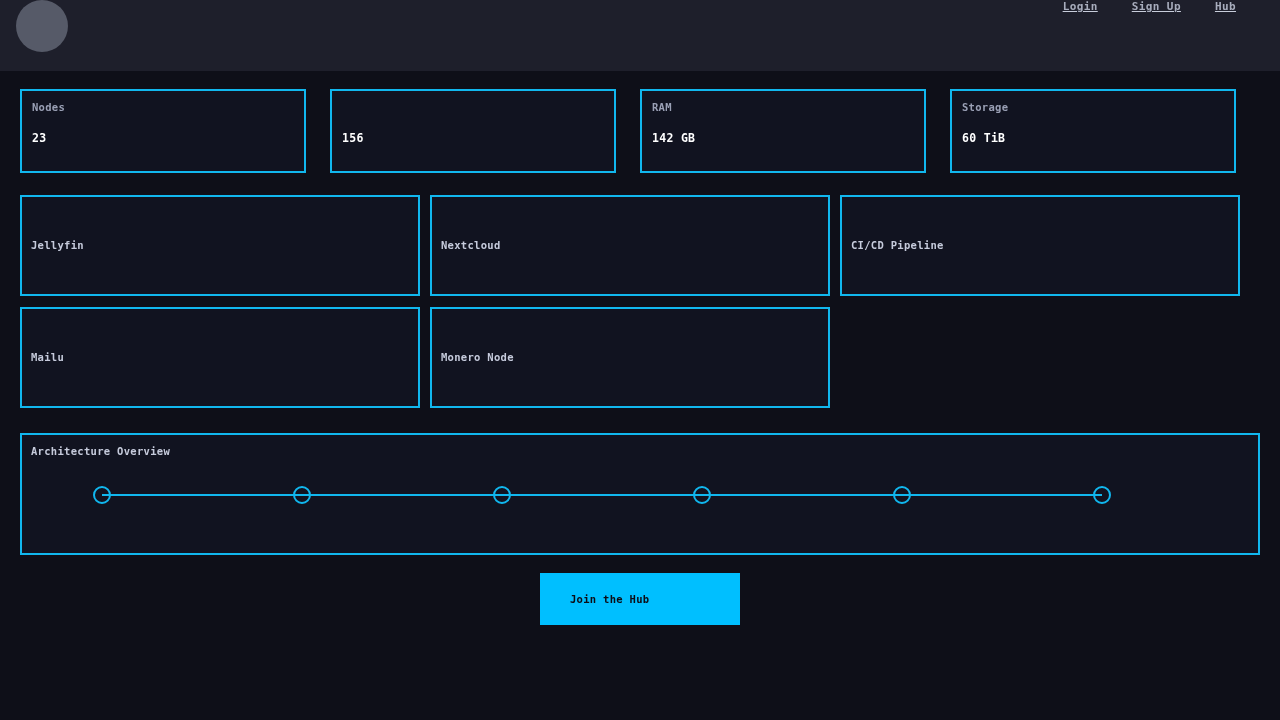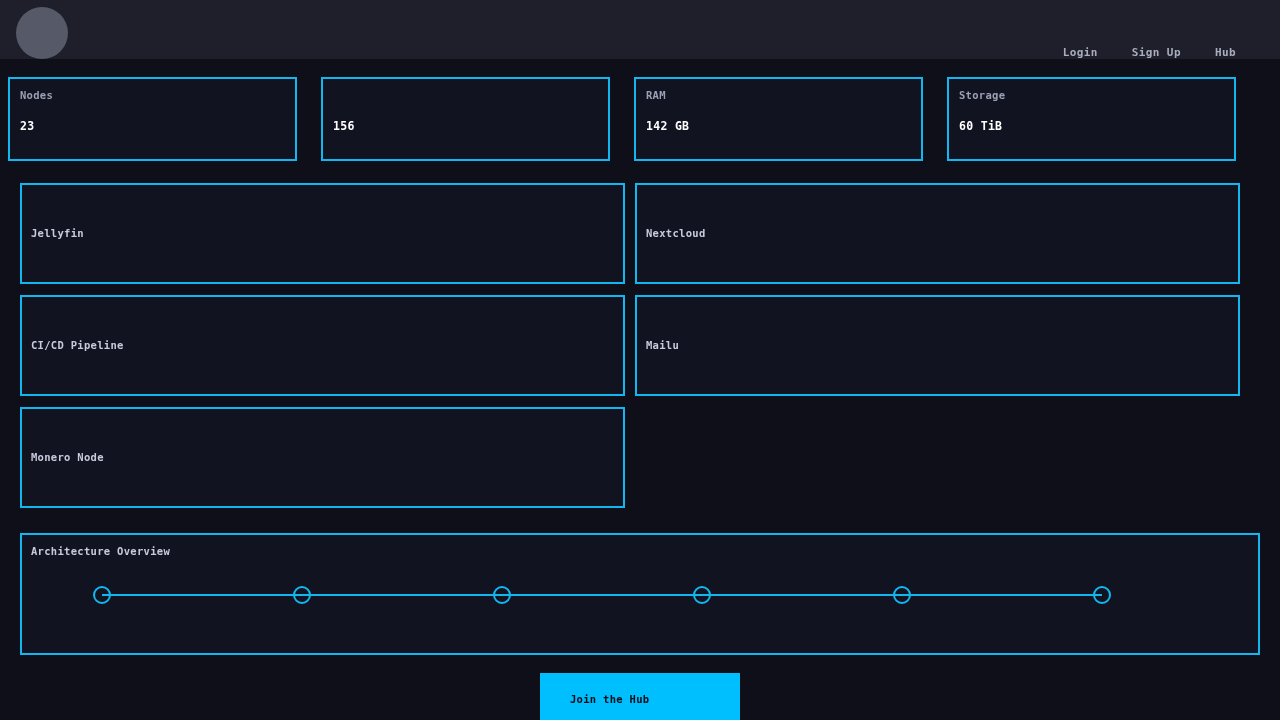--- a/index.html
+++ b/index.html
@@ -13,27 +13,28 @@
   }
 
   body {
     font-family: "DejaVu Sans Mono", "Liberation Mono", monospace;
     color: #c8cddb;
     -webkit-font-smoothing: none;
   }
 
   
   .header {
-    height: 59px;
+    height: 71px;
     background: #1e1f2b;
     display: flex;
-    align-items: flex-end;
+    align-items: flex-start;
     justify-content: space-between;
     padding: 0 44px 0 16px;
     position: relative;
+    text-decoration: underline;
   }
   .header-left {
     display: flex;
     align-items: center;
   }
   .avatar {
     width: 52px;
     height: 52px;
     border-radius: 50%;
     background: #565a68;
@@ -60,21 +61,21 @@
 
   
   .page {
     padding: 0;
   }
 
   
   .stats-row {
     display: flex;
     gap: 24px;
-    padding: 18px 44px 0 8px;
+    padding: 18px 44px 0 20px;
   }
   .stat-card {
     flex: 1 1 0;
     height: 84px;
     border: 2px solid #11b7ee;
     background: #111320;
     padding: 9px 10px 0 10px;
     position: relative;
   }
   .stat-label {
@@ -90,21 +91,21 @@
     left: 10px;
     font-size: 11.5px;
     font-weight: 700;
     color: #ffffff;
     letter-spacing: 0.3px;
   }
 
   
   .services-grid {
     display: grid;
-    grid-template-columns: repeat(2, 1fr);
+    grid-template-columns: repeat(3, 1fr);
     gap: 11px 10px;
     padding: 22px 40px 0 20px;
   }
   .service-card {
     height: 101px;
     border: 2px solid #11b7ee;
     background: #111320;
     position: relative;
     cursor: pointer;
   }

